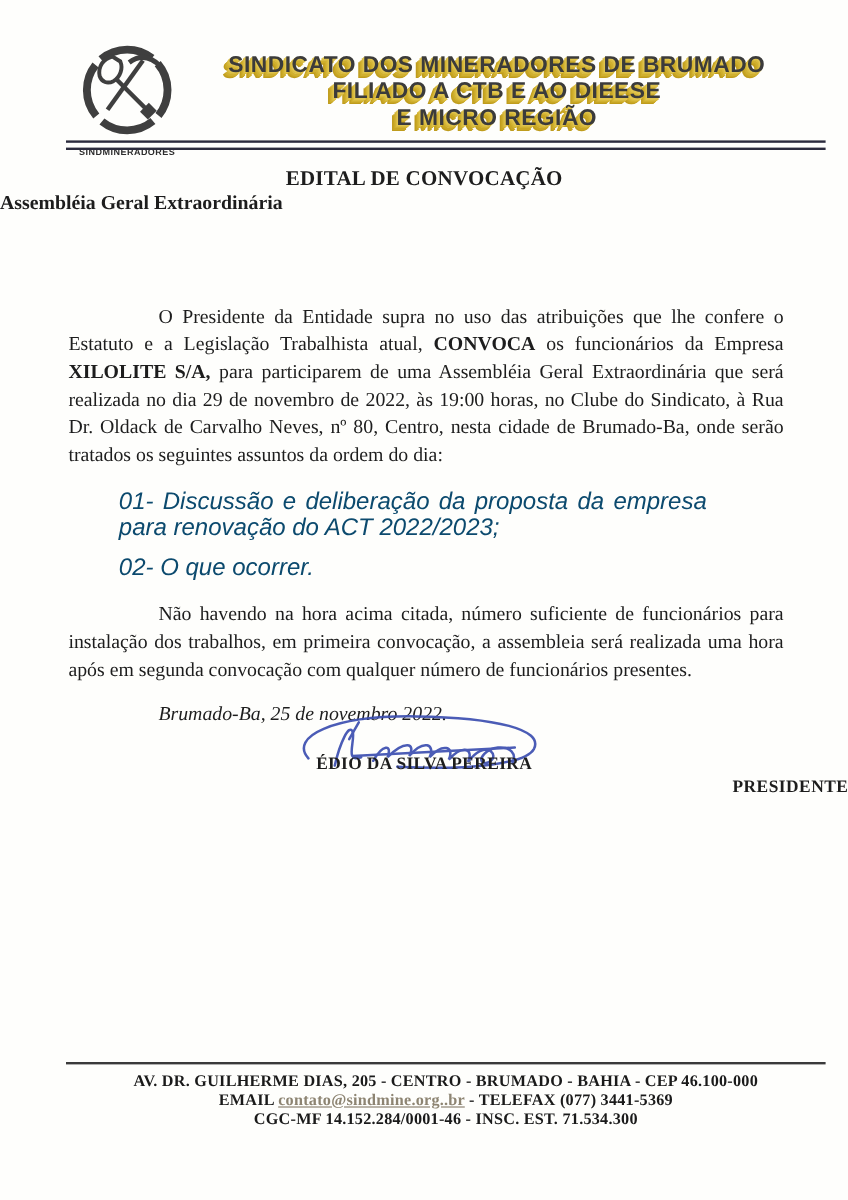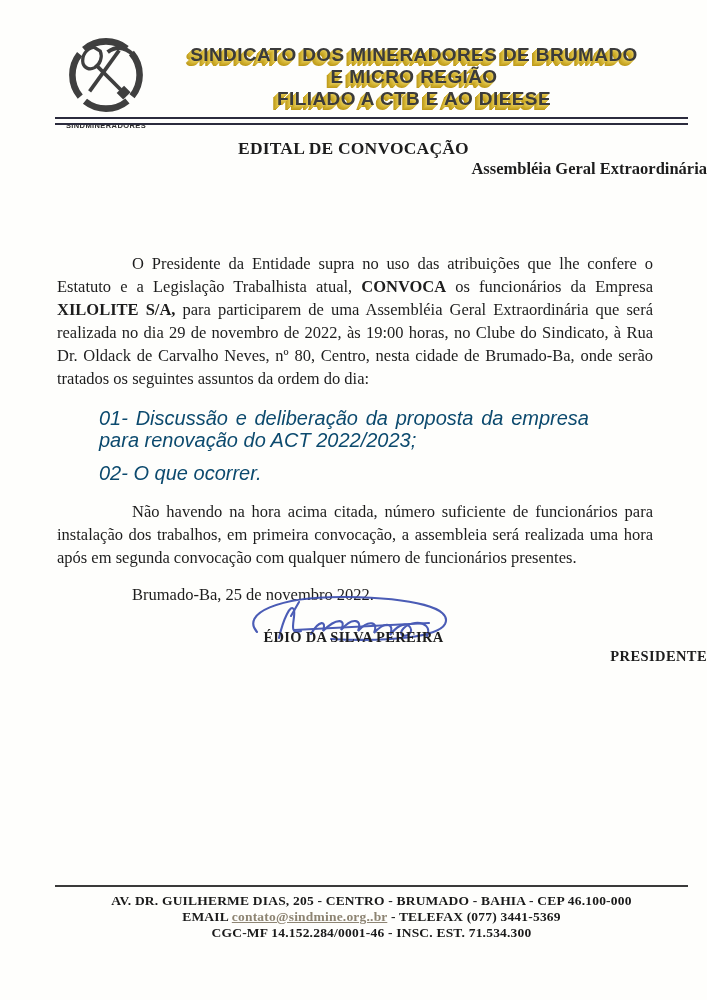--- a/index.html
+++ b/index.html
@@ -23,31 +23,31 @@
       -1px 1px 0 #e0c44e, -2px 2px 0 #d8ba3d, -3px 3px 0 #d0b02f,
       -4px 4px 0 #c8a624, -5px 5px 0 #bf9c1d;
   }
   .double-rule{
     position:absolute; left:55px; right:19px; top:117px; height:4px;
     border-top:2px solid #2b2b3d; border-bottom:2px solid #2b2b3d;
   }
   
   .doc-title{position:absolute; top:138px; left:0; width:100%; text-align:center;
     font-weight:bold; font-size:17.5px; letter-spacing:.2px;}
-  .doc-subtitle{position:absolute; top:159px; left:0; width:100%; text-align:right;
+  .doc-subtitle{position:absolute; top:159px; left:0; width:100%; text-align:left;
     font-weight:bold; font-size:16.5px;}
   
   .body-block{position:absolute; left:57px; top:252px; width:596px;}
   .para{font-size:16.5px; line-height:23px; text-align:justify; text-indent:75px; margin:0;}
   .agenda{margin:17px 64px 0 42px;
     font-family:"Liberation Sans", sans-serif; font-weight:normal; font-style:italic;
     font-size:20px; line-height:22px; color:#0c4a6e;}
   .agenda-item{text-align:justify; margin-bottom:11px;}
   .para2{margin-top:16px;}
-  .date-line{font-size:16.5px; line-height:23px; text-indent:75px; margin-top:14px;}
+  .date-line{font-size:16.5px; line-height:23px; text-indent:75px; margin-top:14px;font-style:italic;}
   
   .sig-block{position:absolute; top:590px; left:0; width:100%; text-align:center;}
   .sig-svg{display:block; margin:0 auto;}
   .sig-name{font-weight:bold; font-size:14.5px; letter-spacing:.3px; margin-top:-19px; position:relative;}
   .sig-role{font-weight:bold; font-size:14.5px; letter-spacing:.4px; margin-top:2px;text-align:right;}
   
   .footer{position:absolute; left:55px; right:19px; top:885px; text-align:center;
     font-weight:bold; font-size:13.5px; line-height:16px; color:#1a1a1a; letter-spacing:.2px;}
   .footer-rule{border-top:2.5px solid #3a3a3a; margin-bottom:6px;}
   .email-link{color:#8d8472; text-decoration:underline; cursor:pointer;}
@@ -67,22 +67,22 @@
       <path d="M63,72 L72,63 L80,71 L71,80 Z" fill="#3f3f3f"></path>
 
       <path d="M52,22 Q68,10 84,26" fill="none" stroke="#3f3f3f" stroke-width="5"></path>
       <line x1="66" y1="20" x2="30" y2="70" stroke="#3f3f3f" stroke-width="4.5"></line>
     </svg>
     <div class="logo-caption">SINDMINERADORES</div>
   </div>
 
   <div class="org-title">
     <div>SINDICATO DOS MINERADORES DE BRUMADO</div>
+    <div>FILIADO A CTB E AO DIEESE</div>
     <div>E MICRO REGIÃO</div>
-    <div>FILIADO A CTB E AO DIEESE</div>
   </div>
 
   <div class="double-rule"></div>
 
   <div class="doc-title">EDITAL DE CONVOCAÇÃO</div>
   <div class="doc-subtitle">Assembléia Geral Extraordinária</div>
 
   <div class="body-block">
     <p class="para"><span>O Presidente da Entidade supra no uso das atribuições que lhe confere o Estatuto e a Legislação Trabalhista atual, </span><span class="bseg">CONVOCA</span><span> os funcionários da Empresa </span><span class="bseg">XILOLITE S/A,</span><span> para participarem de uma Assembléia Geral Extraordinária que será realizada no dia 29 de novembro de 2022, às 19:00 horas, no Clube do Sindicato, à Rua Dr. Oldack de Carvalho Neves, nº 80, Centro, nesta cidade de Brumado-Ba, onde serão tratados os seguintes assuntos da ordem do dia:</span></p>
 

